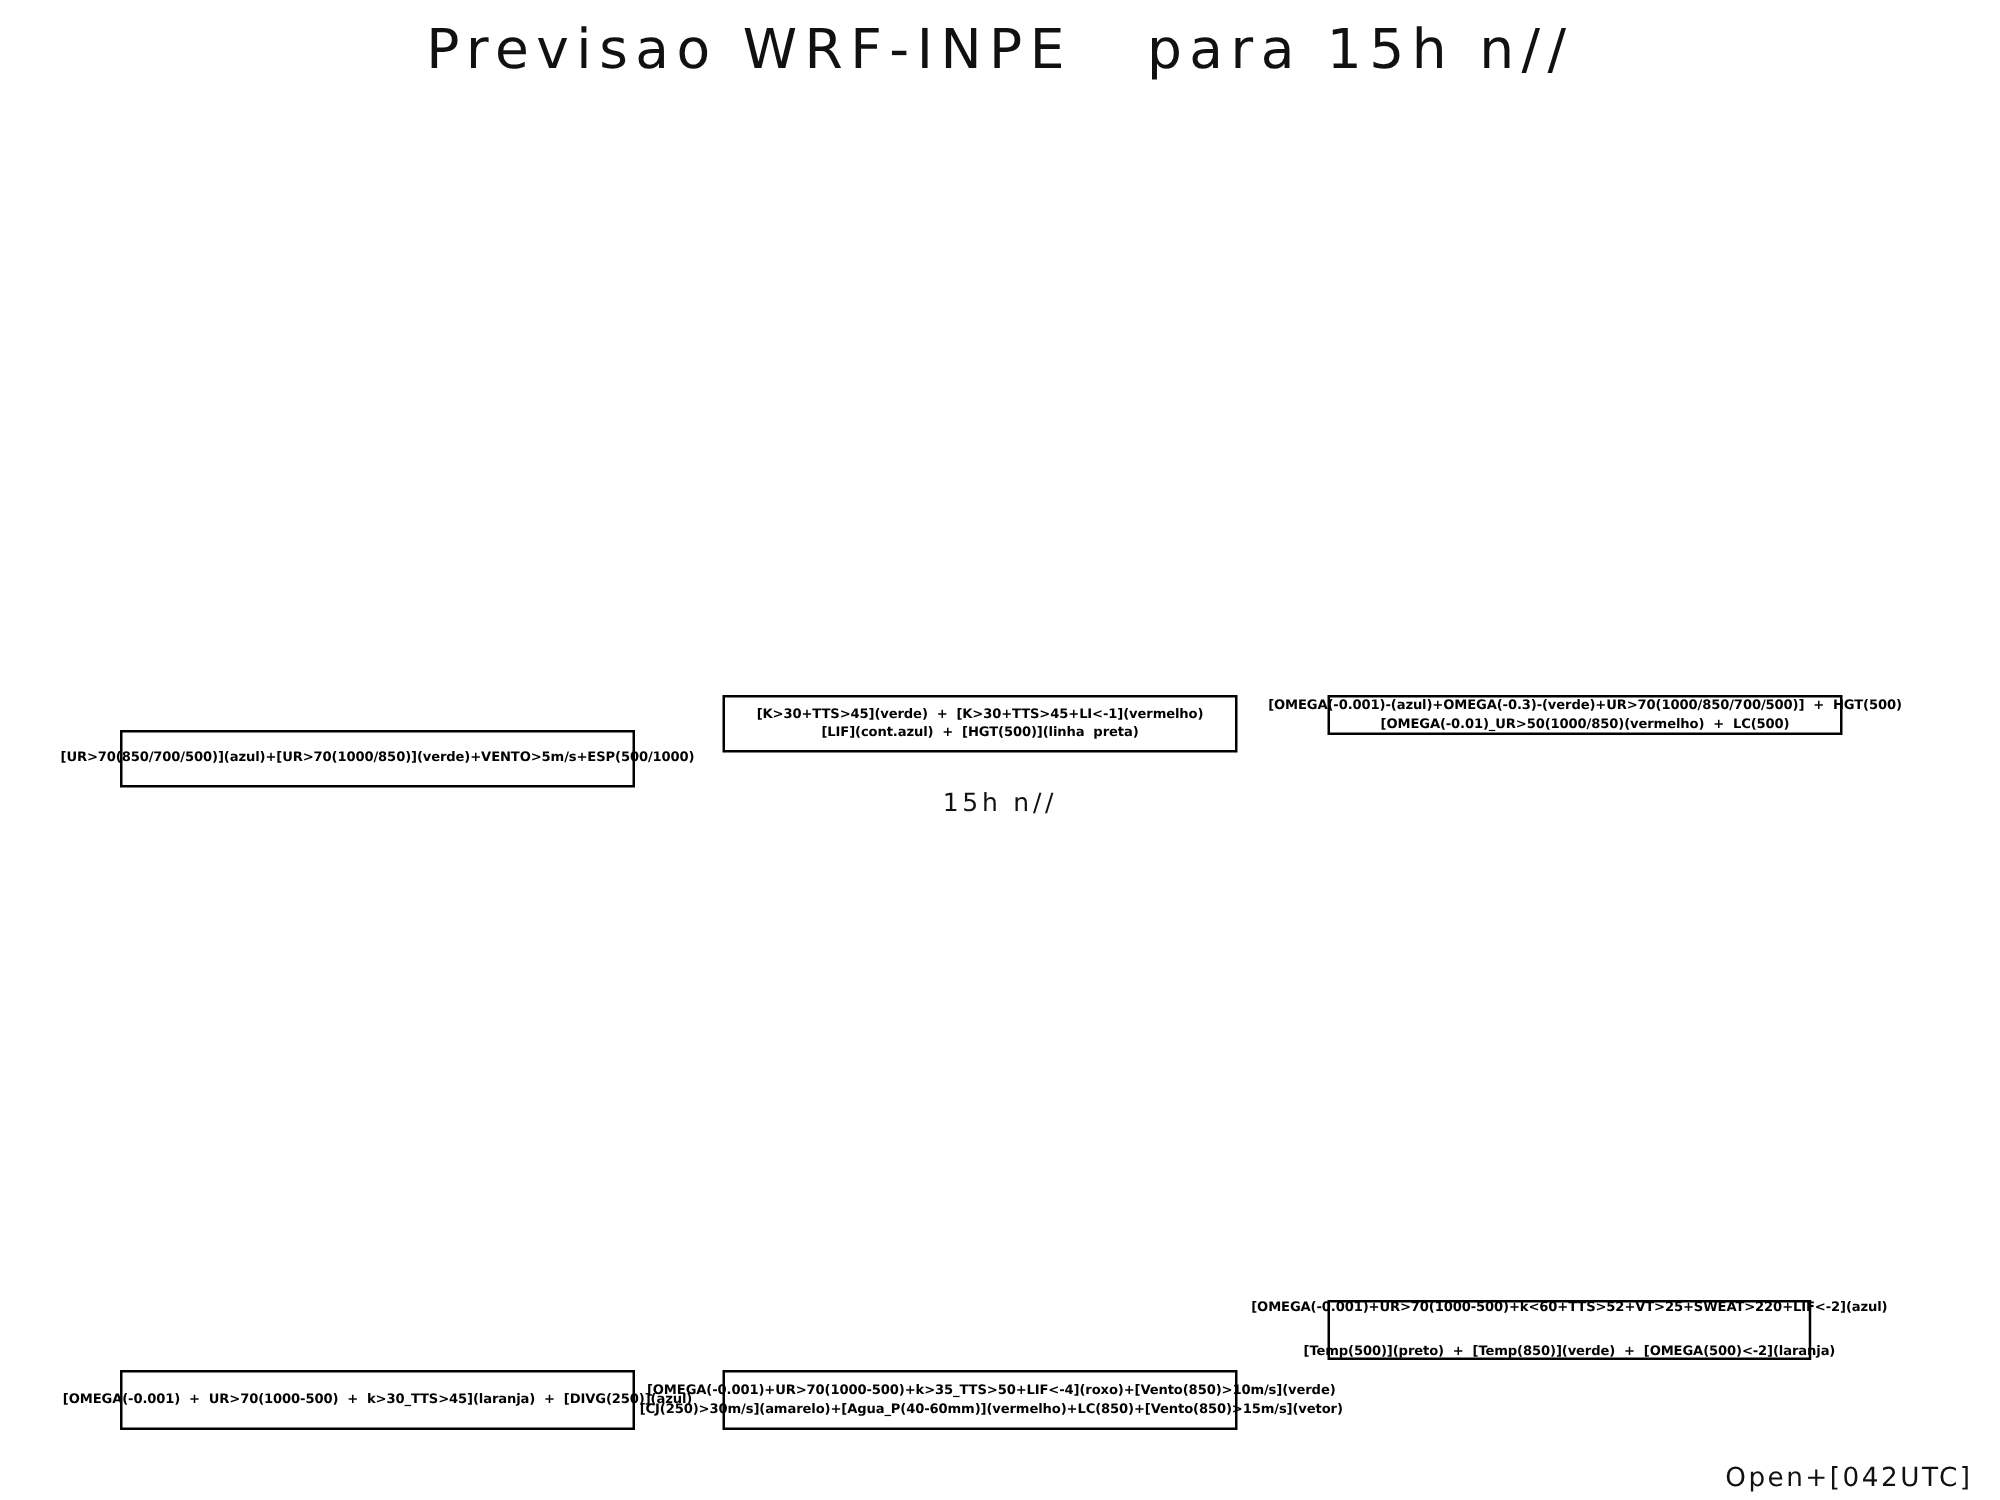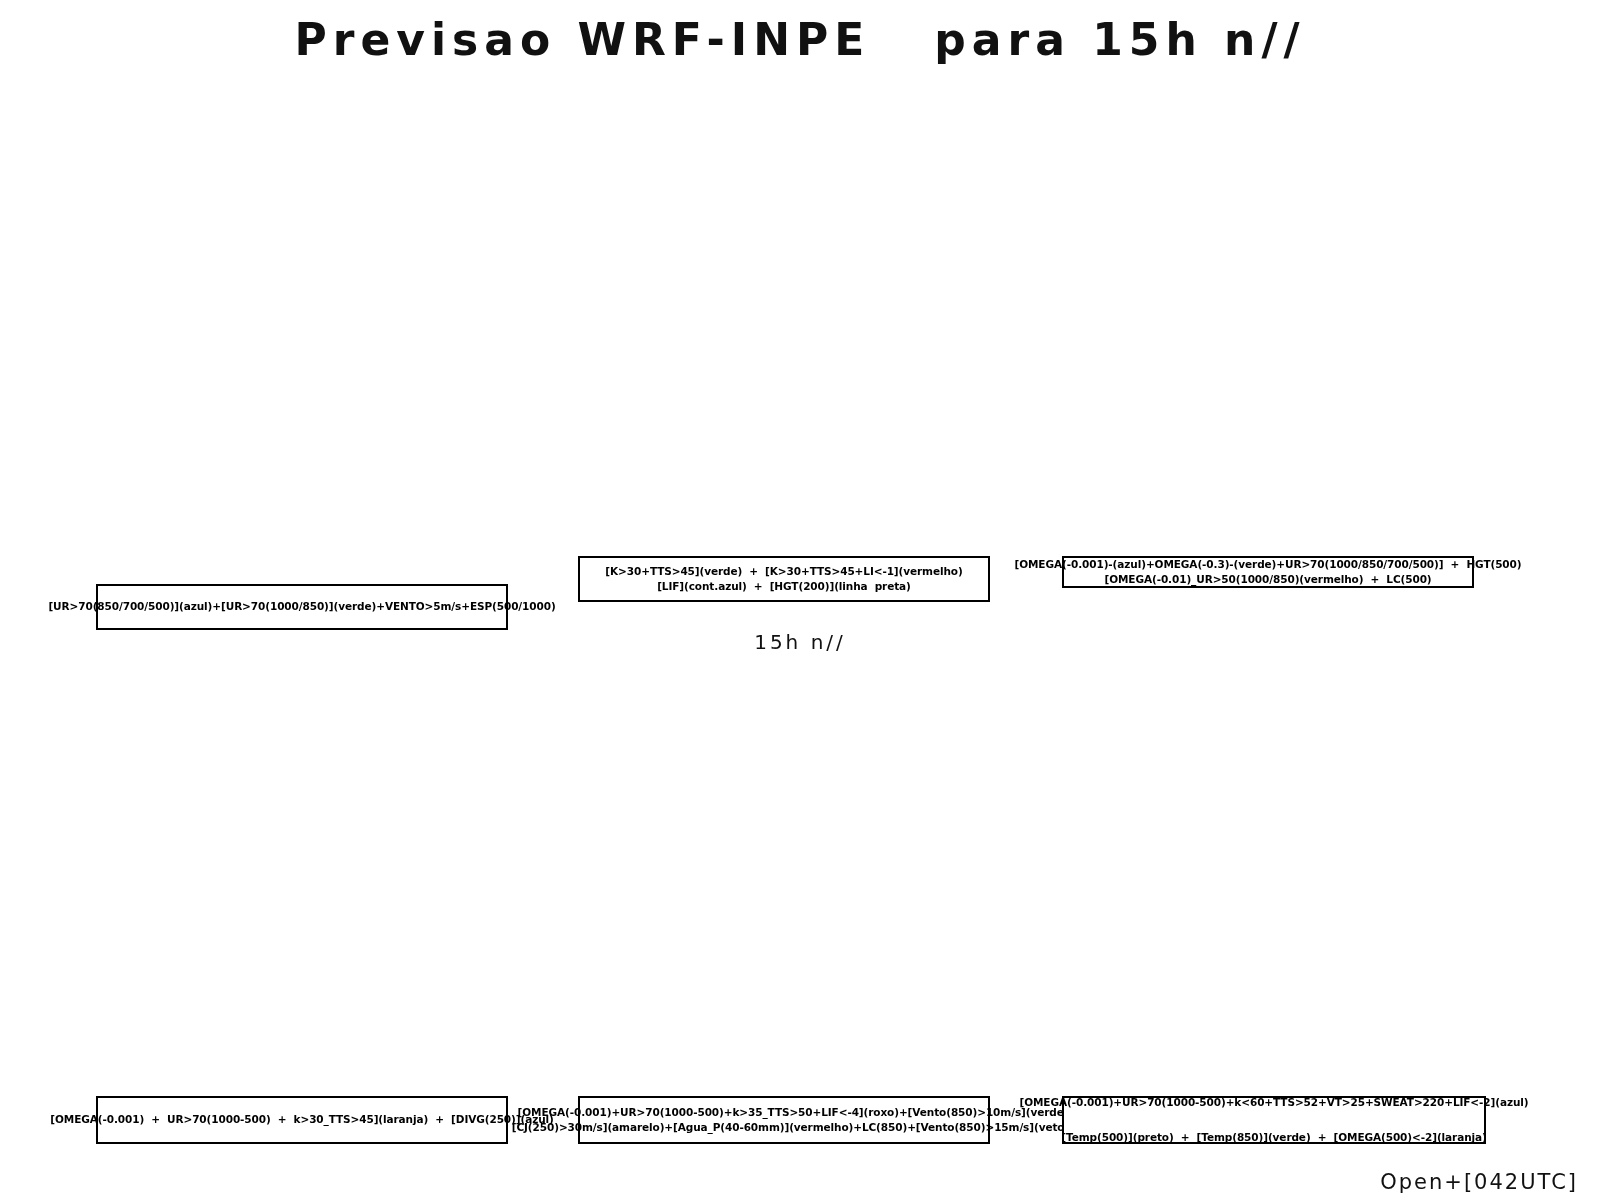--- a/index.html
+++ b/index.html
@@ -18,21 +18,21 @@
 
   
   .main-title {
     position: absolute;
     top: 14px;
     left: 0;
     width: 1600px;
     text-align: center;
     font-family: "DejaVu Sans", sans-serif;
     font-size: 44px;
-    font-weight: 700;
+    font-weight: 400;
     letter-spacing: 6px;
     color: #111111;
     white-space: pre;
   }
 
   
   .mid-caption {
     position: absolute;
     top: 630px;
     left: 0;
@@ -79,21 +79,21 @@
   }
 
   
   #legend-top-left   { left: 96px;  top: 556px; width: 412px; height: 46px; margin-top: 28px; }
   #legend-top-center { left: 578px; top: 556px; width: 412px; height: 46px; align-items: center; }
   #legend-top-right  { left: 1062px;top: 556px; width: 412px; height: 32px; }
 
   
   #legend-bottom-left   { left: 96px;  top: 1096px; width: 412px; height: 48px; }
   #legend-bottom-center { left: 578px; top: 1096px; width: 412px; height: 48px; padding-left: 24px; }
-  #legend-bottom-right  { left: 1062px;top: 1096px; width: 424px; height: 48px; gap: 19px; }
+  #legend-bottom-right  { left: 1062px;top: 1040px; width: 387px; height: 48px; gap: 19px; }
 
   
   .panel {
     position: absolute;
     background: #ffffff;
   }
 </style>
 </head>
 <body>
 
@@ -105,21 +105,21 @@
 <div class="panel" style="left:96px;  top:672px; width:412px; height:418px;"></div>
 <div class="panel" style="left:578px; top:672px; width:412px; height:418px;"></div>
 <div class="panel" style="left:1062px;top:672px; width:412px; height:418px;"></div>
 
 <div class="legend-box" id="legend-top-left">
   <div class="legend-line">[UR&gt;70(850/700/500)](azul)+[UR&gt;70(1000/850)](verde)+VENTO&gt;5m/s+ESP(500/1000)</div>
 </div>
 
 <div class="legend-box" id="legend-top-center">
   <div class="legend-line">[K&gt;30+TTS&gt;45](verde)  +  [K&gt;30+TTS&gt;45+LI&lt;-1](vermelho)</div>
-  <div class="legend-line">[LIF](cont.azul)  +  [HGT(200)](linha  preta)</div>
+  <div class="legend-line">[LIF](cont.azul)  +  [HGT(500)](linha  preta)</div>
 </div>
 
 <div class="legend-box" id="legend-top-right">
   <div class="legend-line">[OMEGA(-0.001)-(azul)+OMEGA(-0.3)-(verde)+UR&gt;70(1000/850/700/500)]  +  HGT(500)</div>
   <div class="legend-line">[OMEGA(-0.01)_UR&gt;50(1000/850)(vermelho)  +  LC(500)</div>
 </div>
 
 <div class="mid-caption">15h n//</div>
 
 <div class="legend-box" id="legend-bottom-left">

